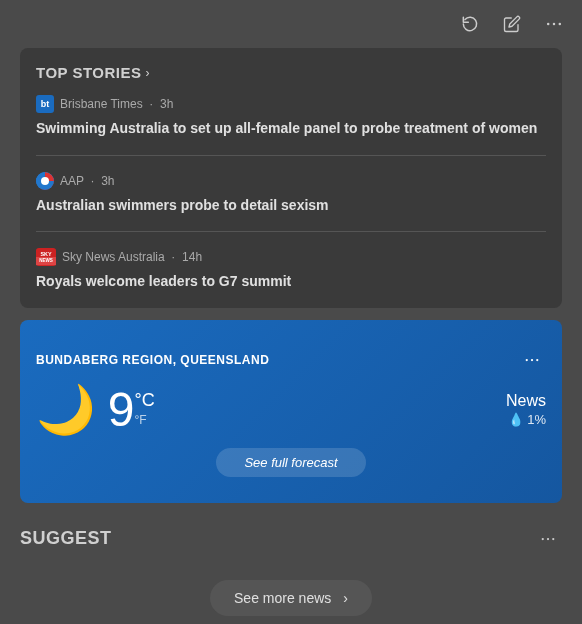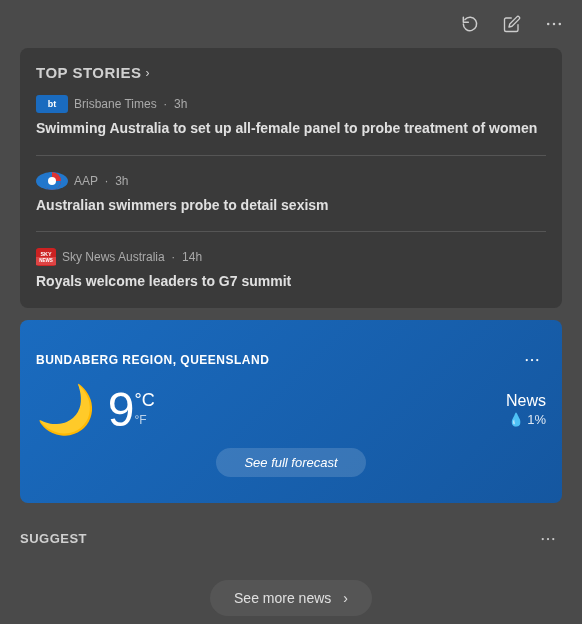--- a/index.html
+++ b/index.html
@@ -73,21 +73,21 @@
     }
 
     .news-source-row {
       display: flex;
       align-items: center;
       gap: 6px;
       margin-bottom: 6px;
     }
 
     .source-logo {
-      width: 32px;
+      width: 18px;
       height: 18px;
       border-radius: 3px;
       display: flex;
       align-items: center;
       justify-content: center;
       font-size: 9px;
       font-weight: bold;
       flex-shrink: 0;
     }
 
@@ -250,21 +250,21 @@
 
     .bottom-bar {
       display: flex;
       justify-content: space-between;
       align-items: center;
       margin: 0 20px;
       padding: 10px 0;
     }
 
     .suggested-label {
-      font-size: 13px;
+      font-size: 18px;
       font-weight: 700;
       color: #d0d0d0;
       text-transform: uppercase;
       letter-spacing: 0.5px;
     }
 
     .see-more-btn {
       background-color: #555;
       border: none;
       border-radius: 20px;

